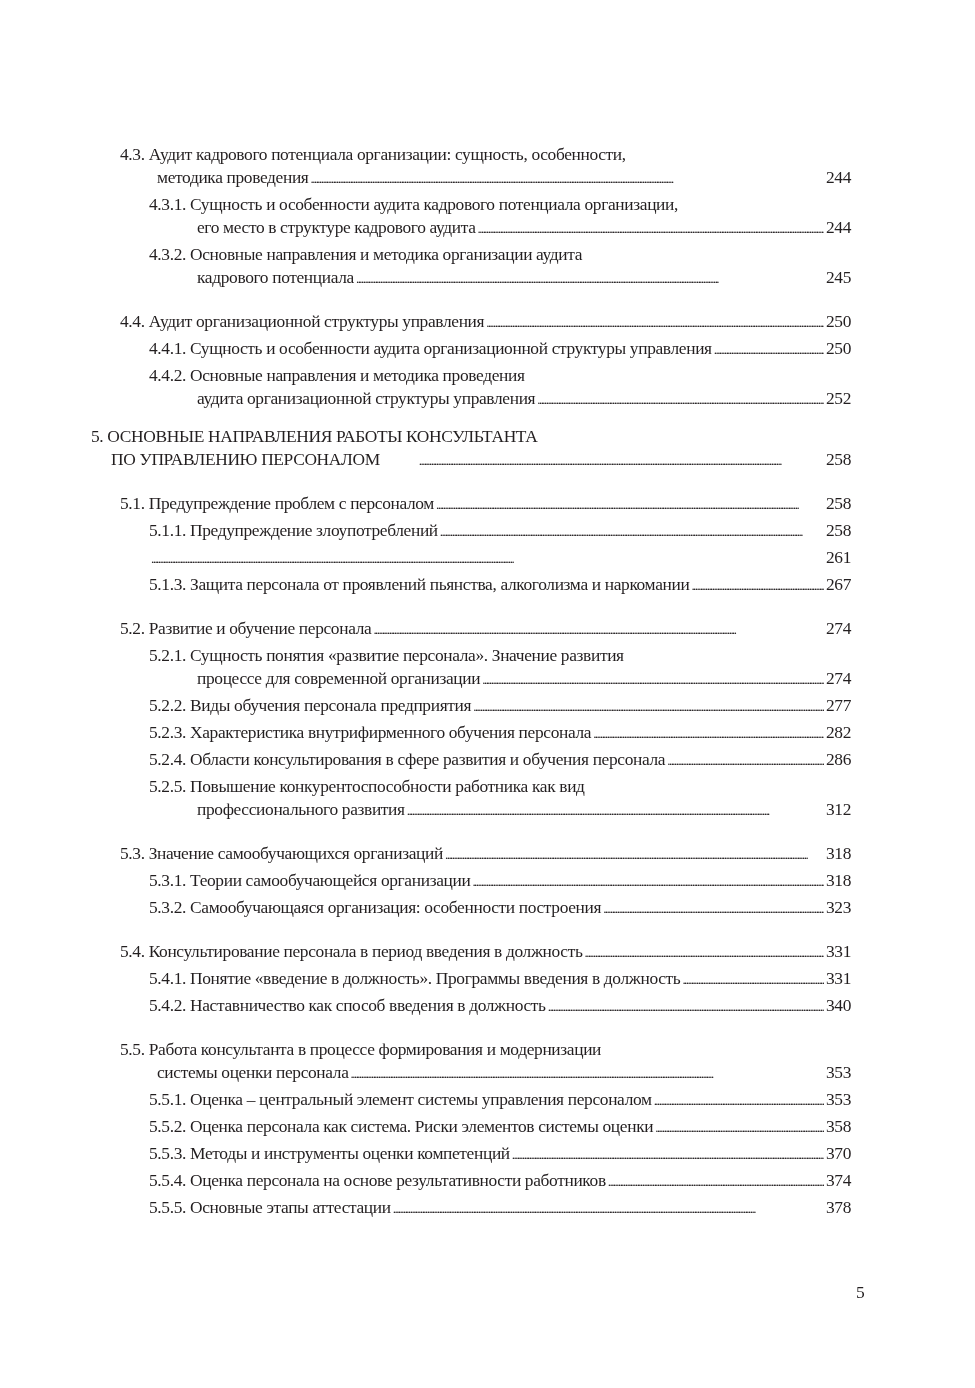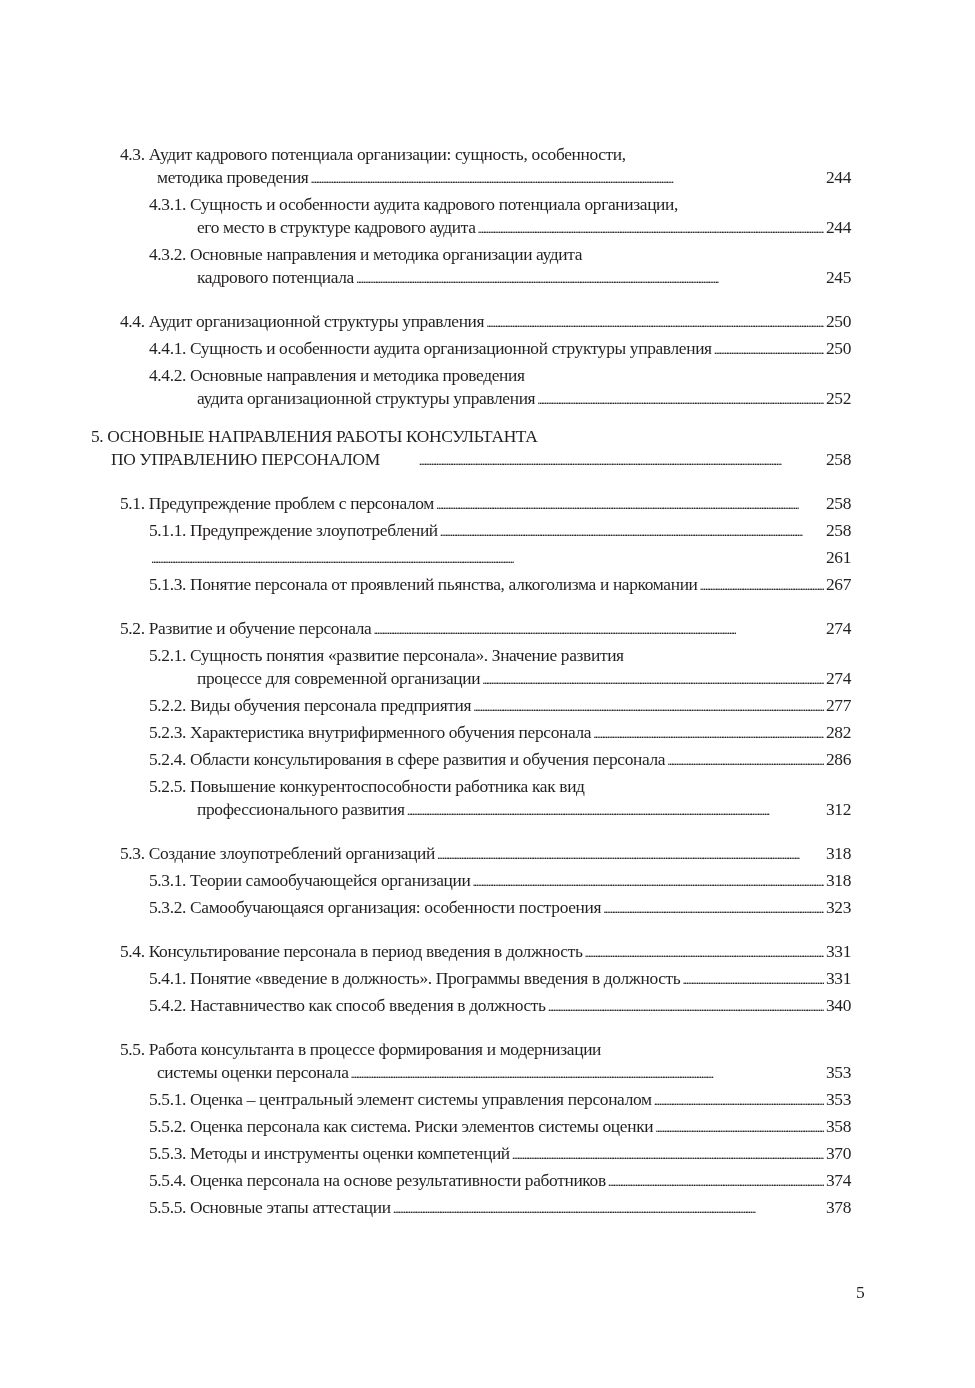--- a/index.html
+++ b/index.html
@@ -106,21 +106,21 @@
       </div>
     </div>
     <div class="entry lvl-sub">
       <div class="line">
         <span class="leader"></span>
         <span class="pg">261</span>
       </div>
     </div>
     <div class="entry lvl-sub">
       <div class="line">
-        <span class="txt"><span>5.1.3.</span> <span>Понятие персонала от проявлений пьянства, алкоголизма и наркомании</span></span>
+        <span class="txt"><span>5.1.3.</span> <span>Защита персонала от проявлений пьянства, алкоголизма и наркомании</span></span>
         <span class="leader"></span>
         <span class="pg">267</span>
       </div>
     </div>
     <div class="entry lvl-section">
       <div class="line">
         <span class="txt"><span>5.2.</span> <span>Развитие и обучение персонала</span></span>
         <span class="leader"></span>
         <span class="pg">274</span>
       </div>
@@ -157,21 +157,21 @@
     <div class="entry lvl-sub">
       <div class="first"><span class="txt"><span>5.2.5.</span> <span>Повышение конкурентоспособности работника как вид</span></span></div>
       <div class="line cont">
         <span class="txt"><span>профессионального развития</span></span>
         <span class="leader"></span>
         <span class="pg">312</span>
       </div>
     </div>
     <div class="entry lvl-section">
       <div class="line">
-        <span class="txt"><span>5.3.</span> <span>Создание злоупотреблений организаций</span></span>
+        <span class="txt"><span>5.3.</span> <span>Значение самообучающихся организаций</span></span>
         <span class="leader"></span>
         <span class="pg">318</span>
       </div>
     </div>
     <div class="entry lvl-sub">
       <div class="line">
         <span class="txt"><span>5.3.1.</span> <span>Теории самообучающейся организации</span></span>
         <span class="leader"></span>
         <span class="pg">318</span>
       </div>

